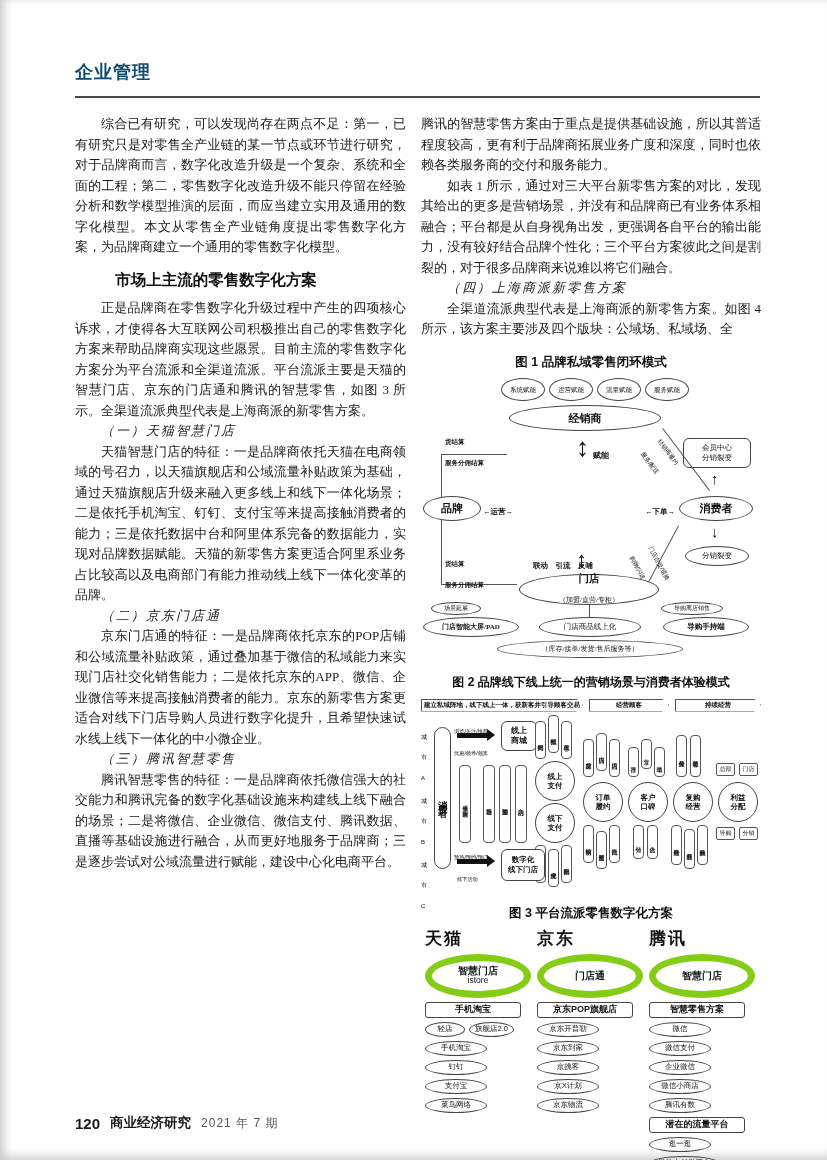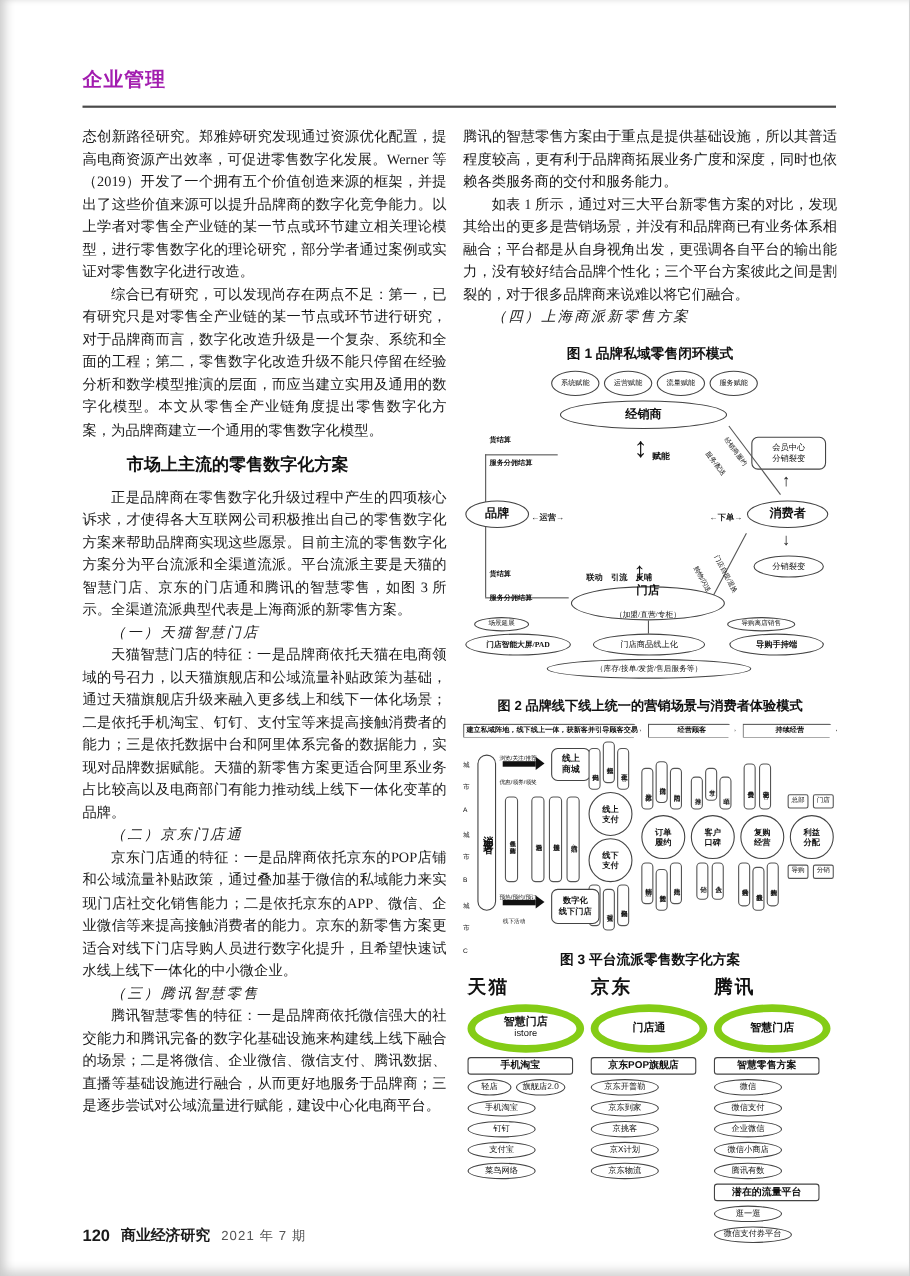--- a/index.html
+++ b/index.html
@@ -2,21 +2,21 @@
 <html lang="zh"><head>
 <meta charset="utf-8">
 <style>
   html,body{margin:0;padding:0;background:#9e9e9e;}
   .page{position:relative;width:827px;height:1160px;background:#fff;margin:0 auto;
         overflow:hidden;color:#1a1a1a;
         box-shadow:inset 14px 0 10px -10px #c9c9c9, inset 0 -12px 10px -8px #cfcfcf, inset 0 4px 6px -4px #dedede;
         font-family:"Liberation Serif","DejaVu Serif",serif;}
   
   .page-header{position:absolute;left:75px;top:60px;right:67px;height:36px;border-bottom:2px solid #4a4a4a;}
-  .page-header .section{font-family:"Liberation Sans","DejaVu Sans",sans-serif;font-weight:bold;font-size:18px;letter-spacing:1px;color:#a21caf;}
+  .page-header .section{font-family:"Liberation Sans","DejaVu Sans",sans-serif;font-weight:bold;font-size:18px;letter-spacing:1px;color:#0c4a6e;}
   
   .col{position:absolute;top:114px;font-size:13px;line-height:20.5px;text-align:justify;}
   .col-left{left:75px;width:331px;}
   .col-right{left:421px;width:340px;}
   .col p{margin:0;}
   .indent{text-indent:2em;}
   .sec-heading{font-family:"Liberation Sans","DejaVu Sans",sans-serif;font-weight:bold;font-size:15.5px;
                padding-left:2.6em;margin:12px 0 8px;color:#111;}
   .sub-title{font-style:italic;text-indent:2em;letter-spacing:2px;}
   
@@ -72,36 +72,36 @@
 </head>
 <body>
 
 <div class="page">
 
   <div class="page-header">
     <span class="section">企业管理</span>
   </div>
 
   <div class="col col-left">
-    <p>态创新路径研究。郑雅婷研究发现通过资源优化配置，提高电商资源产出效率，可促进零售数字化发展。Werner 等（2019）开发了一个拥有五个价值创造来源的框架，并提出了这些价值来源可以提升品牌商的数字化竞争能力。以上学者对零售全产业链的某一节点或环节建立相关理论模型，进行零售数字化的理论研究，部分学者通过案例或实证对零售数字化进行改造。</p>
     <p class="indent">综合已有研究，可以发现尚存在两点不足：第一，已有研究只是对零售全产业链的某一节点或环节进行研究，对于品牌商而言，数字化改造升级是一个复杂、系统和全面的工程；第二，零售数字化改造升级不能只停留在经验分析和数学模型推演的层面，而应当建立实用及通用的数字化模型。本文从零售全产业链角度提出零售数字化方案，为品牌商建立一个通用的零售数字化模型。</p>
     <div class="sec-heading">市场上主流的零售数字化方案</div>
     <p class="indent">正是品牌商在零售数字化升级过程中产生的四项核心诉求，才使得各大互联网公司积极推出自己的零售数字化方案来帮助品牌商实现这些愿景。目前主流的零售数字化方案分为平台流派和全渠道流派。平台流派主要是天猫的智慧门店、京东的门店通和腾讯的智慧零售，如图 3 所示。全渠道流派典型代表是上海商派的新零售方案。</p>
     <p class="sub-title">（一）天猫智慧门店</p>
     <p class="indent">天猫智慧门店的特征：一是品牌商依托天猫在电商领域的号召力，以天猫旗舰店和公域流量补贴政策为基础，通过天猫旗舰店升级来融入更多线上和线下一体化场景；二是依托手机淘宝、钉钉、支付宝等来提高接触消费者的能力；三是依托数据中台和阿里体系完备的数据能力，实现对品牌数据赋能。天猫的新零售方案更适合阿里系业务占比较高以及电商部门有能力推动线上线下一体化变革的品牌。</p>
     <p class="sub-title">（二）京东门店通</p>
     <p class="indent">京东门店通的特征：一是品牌商依托京东的POP店铺和公域流量补贴政策，通过叠加基于微信的私域能力来实现门店社交化销售能力；二是依托京东的APP、微信、企业微信等来提高接触消费者的能力。京东的新零售方案更适合对线下门店导购人员进行数字化提升，且希望快速试水线上线下一体化的中小微企业。</p>
     <p class="sub-title">（三）腾讯智慧零售</p>
     <p class="indent">腾讯智慧零售的特征：一是品牌商依托微信强大的社交能力和腾讯完备的数字化基础设施来构建线上线下融合的场景；二是将微信、企业微信、微信支付、腾讯数据、直播等基础设施进行融合，从而更好地服务于品牌商；三是逐步尝试对公域流量进行赋能，建设中心化电商平台。</p>
   </div>
 
   <div class="col col-right">
     <p>腾讯的智慧零售方案由于重点是提供基础设施，所以其普适程度较高，更有利于品牌商拓展业务广度和深度，同时也依赖各类服务商的交付和服务能力。</p>
     <p class="indent">如表 1 所示，通过对三大平台新零售方案的对比，发现其给出的更多是营销场景，并没有和品牌商已有业务体系相融合；平台都是从自身视角出发，更强调各自平台的输出能力，没有较好结合品牌个性化；三个平台方案彼此之间是割裂的，对于很多品牌商来说难以将它们融合。</p>
     <p class="sub-title">（四）上海商派新零售方案</p>
+    <p class="indent">全渠道流派典型代表是上海商派的新零售方案。如图 4 所示，该方案主要涉及四个版块：公域场、私域场、全</p>
 
     <div class="figure">
       <div class="fig-caption">图 1 品牌私域零售闭环模式</div>
       <div class="diagram" style="height:282px;">
 
         <div class="node oval" style="left:80px;top:0;width:44px;height:23px;font-size:6.5px;line-height:1.1;padding:1px;">系统赋能</div>
         <div class="node oval" style="left:128px;top:0;width:44px;height:23px;font-size:6.5px;line-height:1.1;padding:1px;">运营赋能</div>
         <div class="node oval" style="left:176px;top:0;width:44px;height:23px;font-size:6.5px;line-height:1.1;padding:1px;">流量赋能</div>
         <div class="node oval" style="left:224px;top:0;width:44px;height:23px;font-size:6.5px;line-height:1.1;padding:1px;">服务赋能</div>
 

